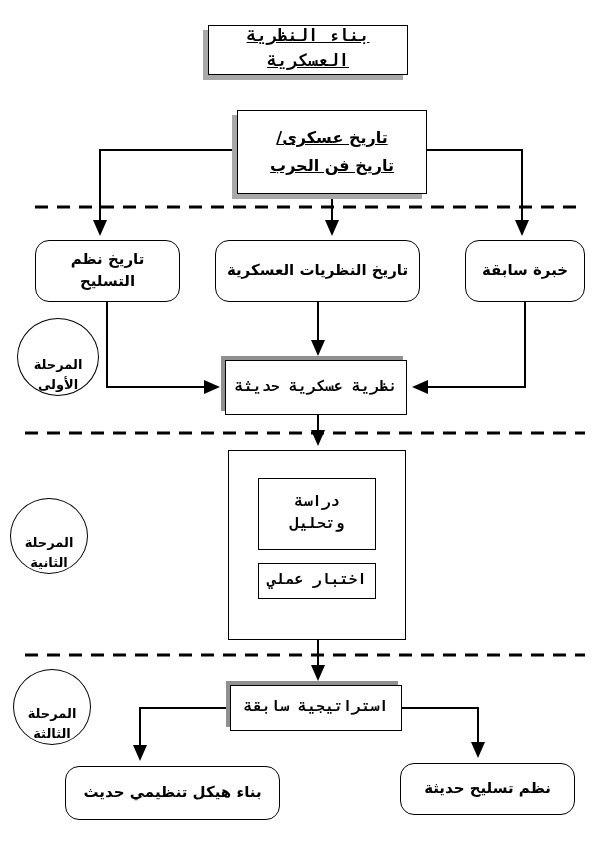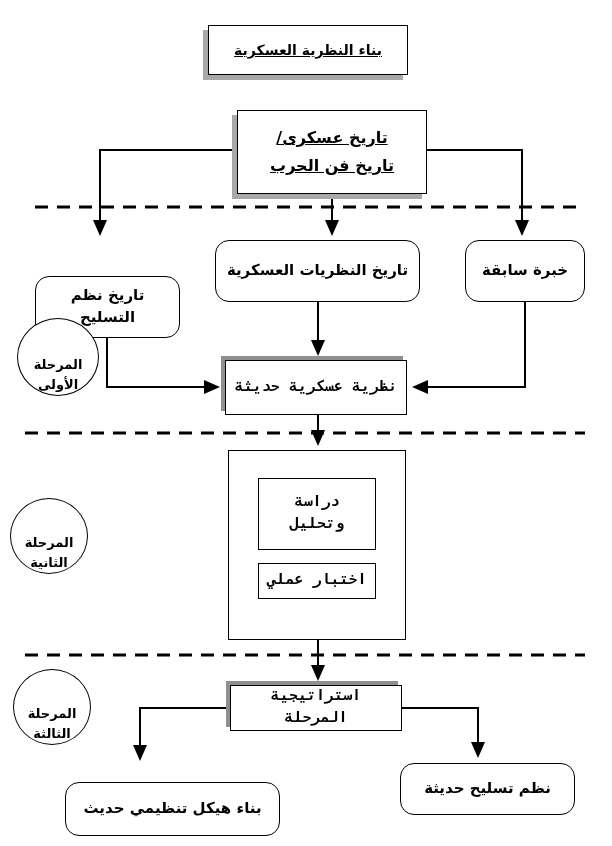--- a/index.html
+++ b/index.html
@@ -14,21 +14,21 @@
     text-align:center; font-weight:bold; color:#000; box-sizing:border-box;
     font-size:15px; line-height:1.45; padding:2px 6px;
   }
   .rounded   { border-radius:14px; }
   .rounded-s { border-radius:0;font-family:Liberation Mono, monospace; }
   .shadow-dl { box-shadow:-5px 5px 0 #a8a8a8; }
   .shadow-ul { box-shadow:-4px -4px 0 #8f8f8f; }
   .underline { text-decoration:underline; }
   .circle { border-radius:50%; font-size:13px; line-height:1.55; padding:0;justify-content:flex-end; }
   .frame { position:absolute; border:1px solid #000; background:#ffffff; box-sizing:border-box; }
-  .t-lg { font-size:14px; }
+  .t-lg { font-size:17px;font-family:Liberation Mono, monospace; }
   .t-md { font-size:16px; line-height:1.75; }
 </style>
 </head>
 <body>
 
 <div class="canvas">
 
   <svg class="wires" width="612" height="846" viewBox="0 0 612 846">
     <defs>
       <marker id="arr" markerWidth="10" markerHeight="9" refX="7" refY="3.5" orient="auto" markerUnits="strokeWidth">
@@ -56,21 +56,21 @@
 
   <div class="node shadow-dl" style="left:208px; top:25px; width:200px; height:50px;">
     <span class="underline t-lg">بناء النظرية العسكرية</span>
   </div>
 
   <div class="node shadow-dl" style="left:237px; top:110px; width:190px; height:84px;">
     <span class="underline t-md">تاريخ عسكرى/</span>
     <span class="underline t-md">تاريخ فن الحرب</span>
   </div>
 
-  <div class="node rounded" style="left:35px; top:240px; width:145px; height:62px;margin-top:36px;">
+  <div class="node rounded" style="left:35px; top:240px; width:145px; height:62px;">
     <span>تاريخ نظم التسليح</span>
   </div>
 
   <div class="node rounded" style="left:215px; top:240px; width:205px; height:62px;">
     <span>تاريخ النظريات العسكرية</span>
   </div>
 
   <div class="node rounded" style="left:465px; top:240px; width:120px; height:62px;">
     <span>خبرة سابقة</span>
   </div>
@@ -93,29 +93,29 @@
   <div class="node rounded-s" style="left:258px; top:563px; width:118px; height:36px;">
     <span>اختبار عملي</span>
   </div>
 
   <div class="node circle" style="left:10px; top:498px; width:78px; height:76px;">
     <span>المرحلة</span>
     <span>الثانية</span>
   </div>
 
   <div class="node rounded-s shadow-ul" style="left:230px; top:685px; width:172px; height:46px;">
-    <span>استراتيجية المرحلة</span>
+    <span>استراتيجية سابقة</span>
   </div>
 
   <div class="node circle" style="left:13px; top:669px; width:78px; height:76px;">
     <span>المرحلة</span>
     <span>الثالثة</span>
   </div>
 
-  <div class="node rounded" style="left:65px; top:782px; width:215px; height:54px;">
+  <div class="node rounded" style="left:65px; top:766px; width:215px; height:54px;">
     <span>بناء هيكل تنظيمي حديث</span>
   </div>
 
   <div class="node rounded" style="left:400px; top:763px; width:175px; height:52px;">
     <span>نظم تسليح حديثة</span>
   </div>
 
 </div>
 
 </body></html>

